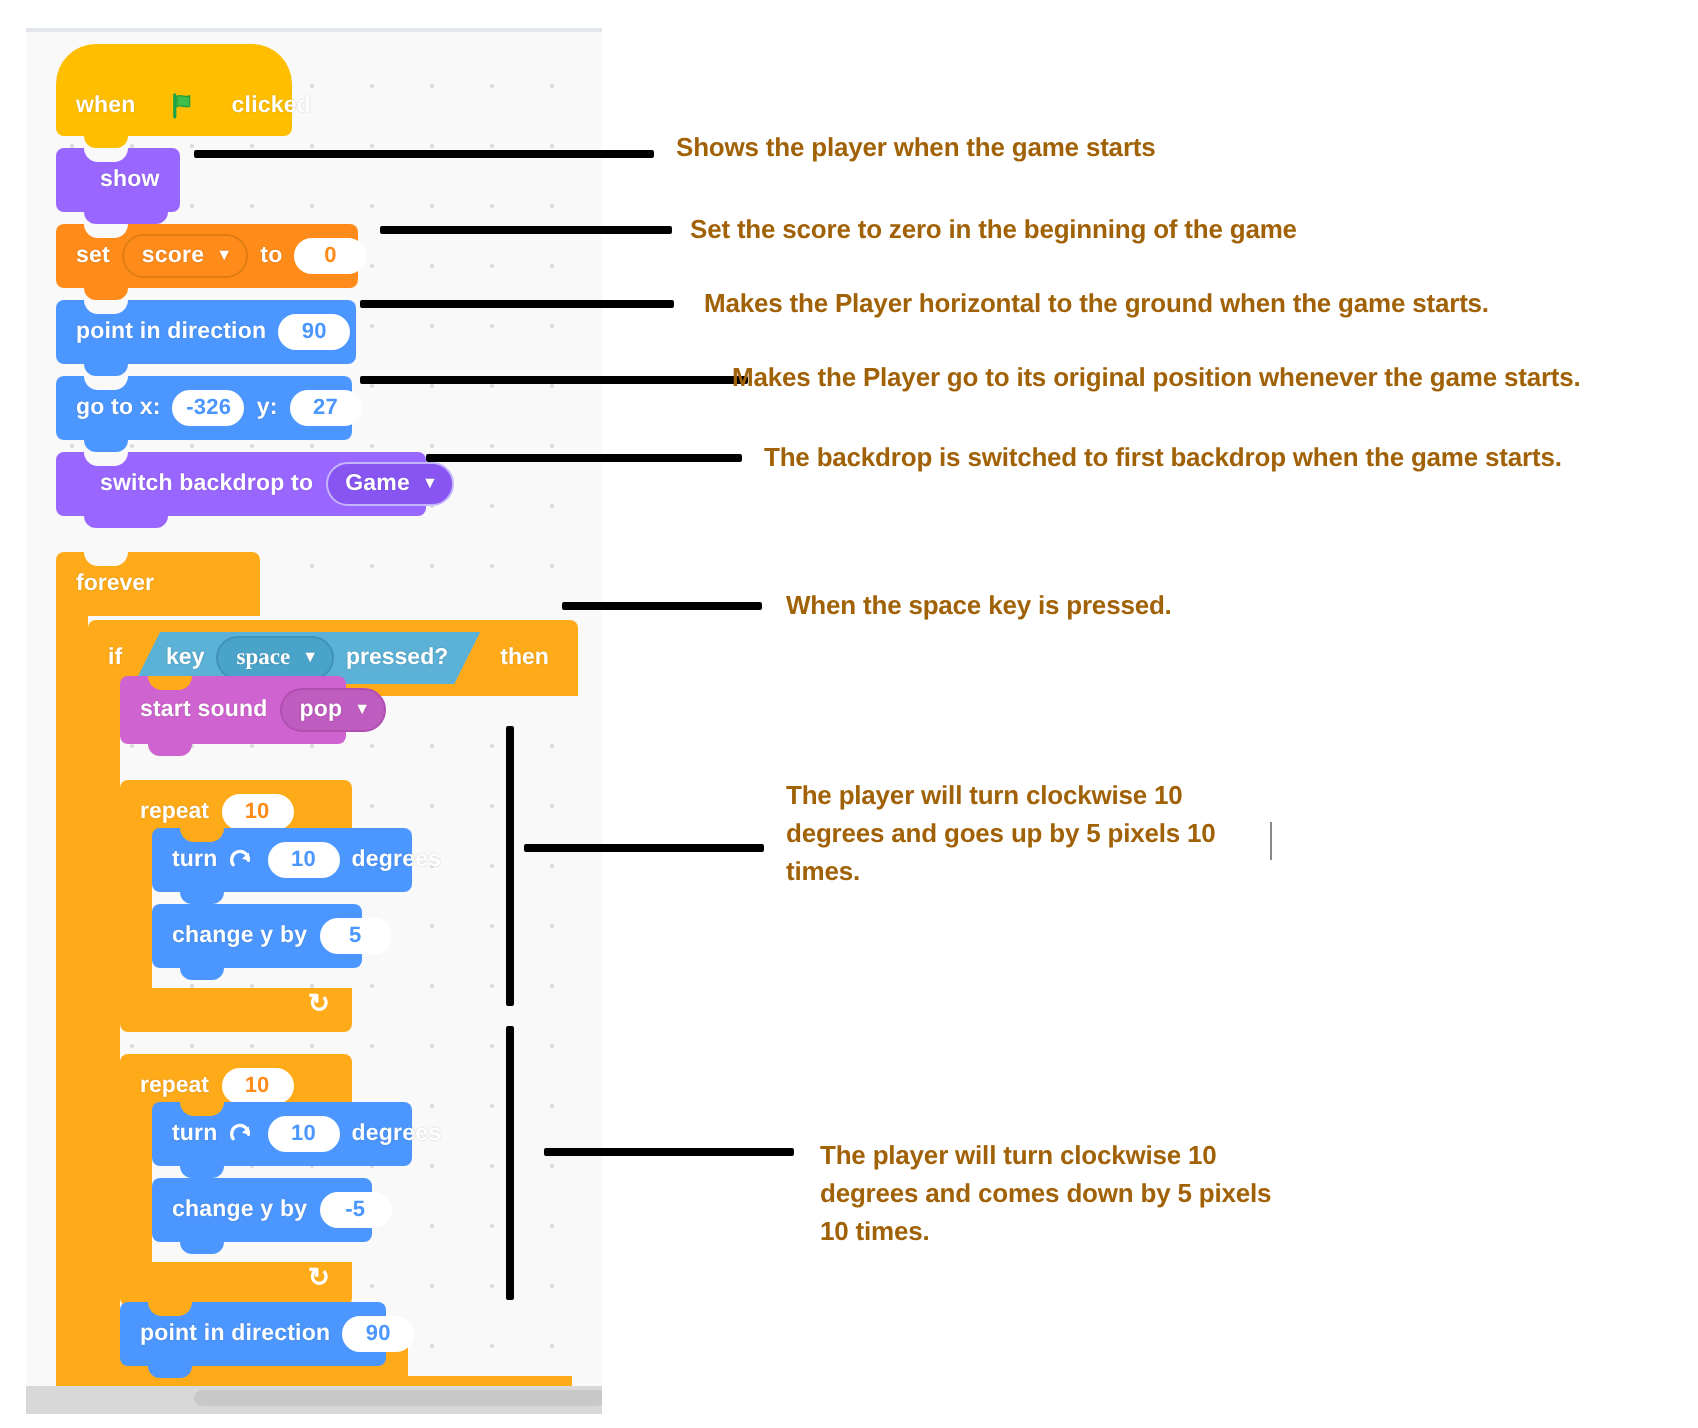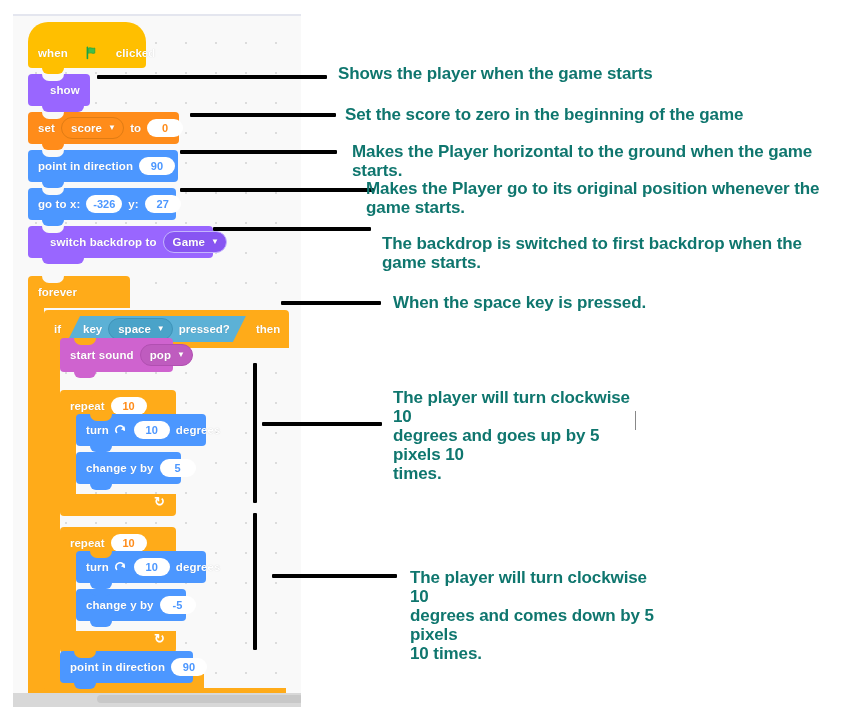--- a/index.html
+++ b/index.html
@@ -50,21 +50,21 @@
   .oval.var-t{color:#ff8c1a;}
   .oval.ctl-t{color:#ff8c1a;}
 
   
   .dd{border-radius:11px;height:20px;display:inline-flex;align-items:center;
       padding:0 7px 0 9px;font-size:11.5px;font-weight:bold;margin:0 4px;
       color:#fff;}
   .dd.var-d{background:#ff8c1a;border:1px solid #e07c14;}
   .dd.look-d{background:#8855f2;border:1px solid #c4b5fd;}
   .dd.snd-d{background:#bf5cbf;border:1px solid #b14fb1;}
-  .dd.sens-d{background:#4aa3c9;border:1px solid #3f93b8;}
+  .dd.sens-d{background:#4aa3c9;border:1px solid #3f93b8;font-family:Liberation Serif, serif;}
   .caret{margin-left:6px;font-size:8px;line-height:1;}
 
   .lbl{margin:0 2px;}
 
   
   .hex{background:#5cb1d6;height:26px;display:inline-flex;align-items:center;
        padding:0 14px;margin:0 4px;
        clip-path:polygon(13px 0,100% 0,calc(100% - 13px) 100%,0 100%);
        -webkit-clip-path:polygon(13px 0,100% 0,calc(100% - 13px) 100%,0 100%);
        font-size:11.5px;font-weight:bold;color:#fff;}
@@ -74,21 +74,21 @@
          color:#fff;font-size:11.5px;font-weight:bold;padding:0 8px;
          border-radius:4px 4px 0 0;white-space:nowrap;
          text-shadow:0 0 1px rgba(0,0,0,.20);margin-top:12px;}
   .c-arm{position:absolute;width:16px;}
   .c-bot{position:absolute;border-radius:0 0 4px 4px;}
   .loop-arrow{position:absolute;color:#fff;font-size:13px;font-weight:bold;}
 
   .flag{display:inline-block;margin:0 3px;position:relative;top:1px;}
 
   
-  .ann{position:absolute;font-size:17px;font-weight:bold;color:#0f766e;
+  .ann{position:absolute;font-size:13px;font-weight:bold;color:#a16207;
        line-height:19px;letter-spacing:-.1px;}
   .lead{position:absolute;background:#000;border-radius:1px;}
   .vbar{position:absolute;background:#000;width:4px;border-radius:1px;}
   .caretbar{position:absolute;width:1px;background:#888;}
 </style>
 </head>
 <body>
 
 <div id="canvas">
 
@@ -262,21 +262,21 @@
 <div class="vbar" style="left:253px;top:363px;height:140px;"></div>
 <div class="lead" style="left:262px;top:422px;width:120px;height:4px;"></div>
 
 <div class="vbar" style="left:253px;top:513px;height:137px;"></div>
 <div class="lead" style="left:272px;top:574px;width:125px;height:4px;"></div>
 
 <div class="ann" style="left:338px;top:64px;">Shows the player when the game starts</div>
 <div class="ann" style="left:345px;top:105px;">Set the score to zero in the beginning of the game</div>
 <div class="ann" style="left:352px;top:142px;">Makes the Player horizontal to the ground when the game starts.</div>
 <div class="ann" style="left:366px;top:179px;">Makes the Player go to its original position whenever the game starts.</div>
-<div class="ann" style="left:382px;top:234px;">The backdrop is switched to first backdrop when the game starts.</div>
+<div class="ann" style="left:382px;top:219px;">The backdrop is switched to first backdrop when the game starts.</div>
 <div class="ann" style="left:393px;top:293px;">When the space key is pressed.</div>
 
 <div class="ann" style="left:393px;top:388px;width:250px;">
   <div>The player will turn clockwise 10</div>
   <div>degrees and goes up by 5 pixels 10</div>
   <div>times.</div>
 </div>
 <div class="caretbar" style="left:635px;top:411px;height:19px;"></div>
 
 <div class="ann" style="left:410px;top:568px;width:260px;">

